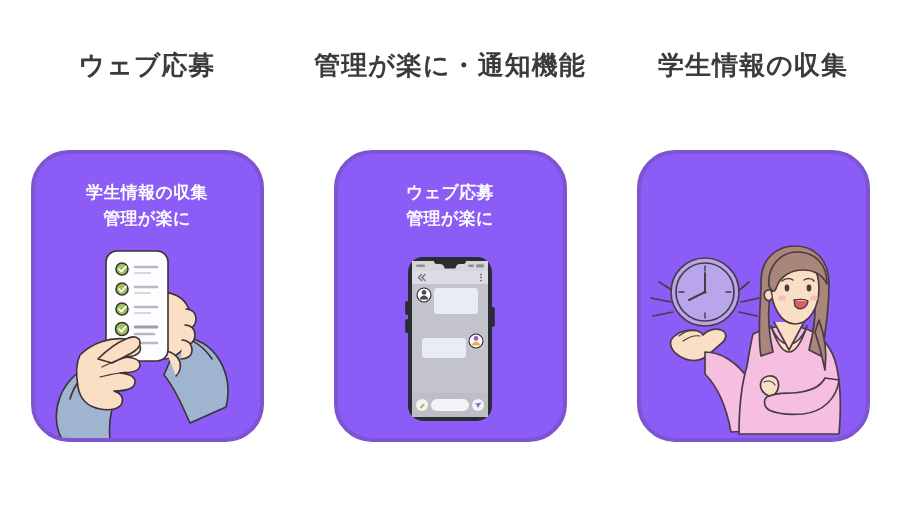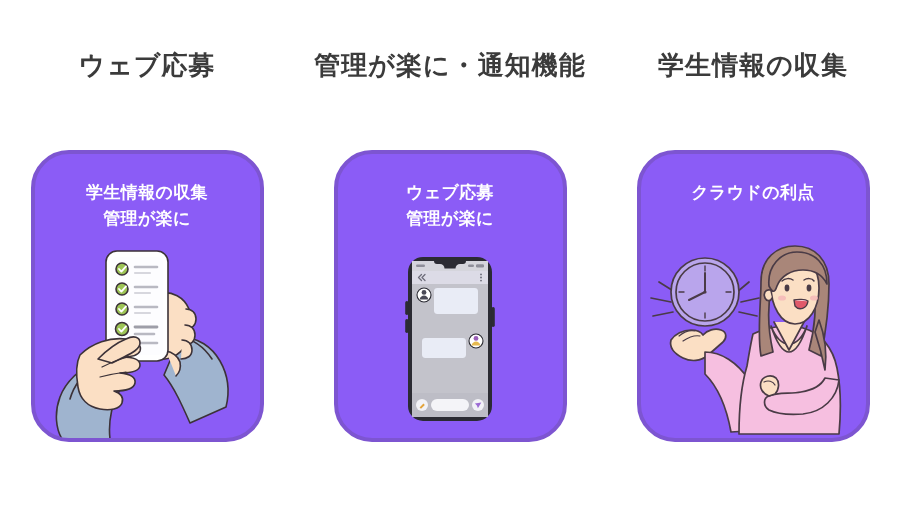--- a/index.html
+++ b/index.html
@@ -217,24 +217,20 @@
           <path d="M72.9 148.4 L79.3 147.4 L75.9 153.2 L74.9 150.6 Z" fill="#9c6bd4"></path>
         </svg>
       </div>
     </div>
   </div>
 
   <div class="column">
     <div class="col-heading">学生情報の収集</div>
 
     <div class="card">
-      <div class="card-caption">
-        <span>クラウドの利点</span>
-        <span class="l2"></span>
-      </div>
 
       <div class="art">
         <svg width="220" height="198" viewBox="0 0 220 198">
           <g stroke="#4a3b46" stroke-width="1.7" stroke-linecap="round" stroke-linejoin="round">
 
             <g fill="none" stroke="#4a3b46" stroke-width="1.7">
               <line x1="16" y1="42" x2="32" y2="52"></line>
               <line x1="8" y1="58" x2="28" y2="62"></line>
               <line x1="10" y1="76" x2="30" y2="72"></line>
               <line x1="106" y1="42" x2="94" y2="52"></line>

